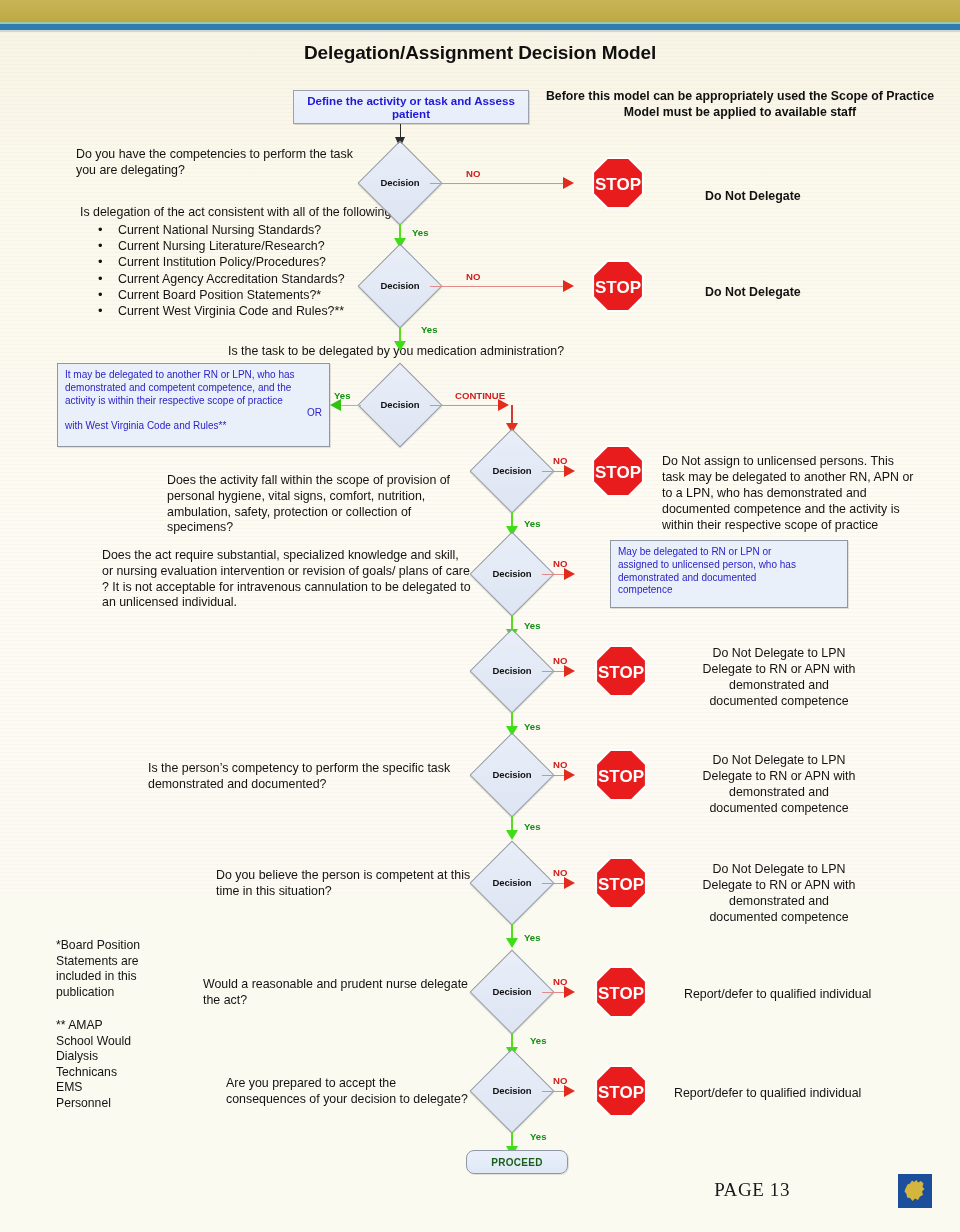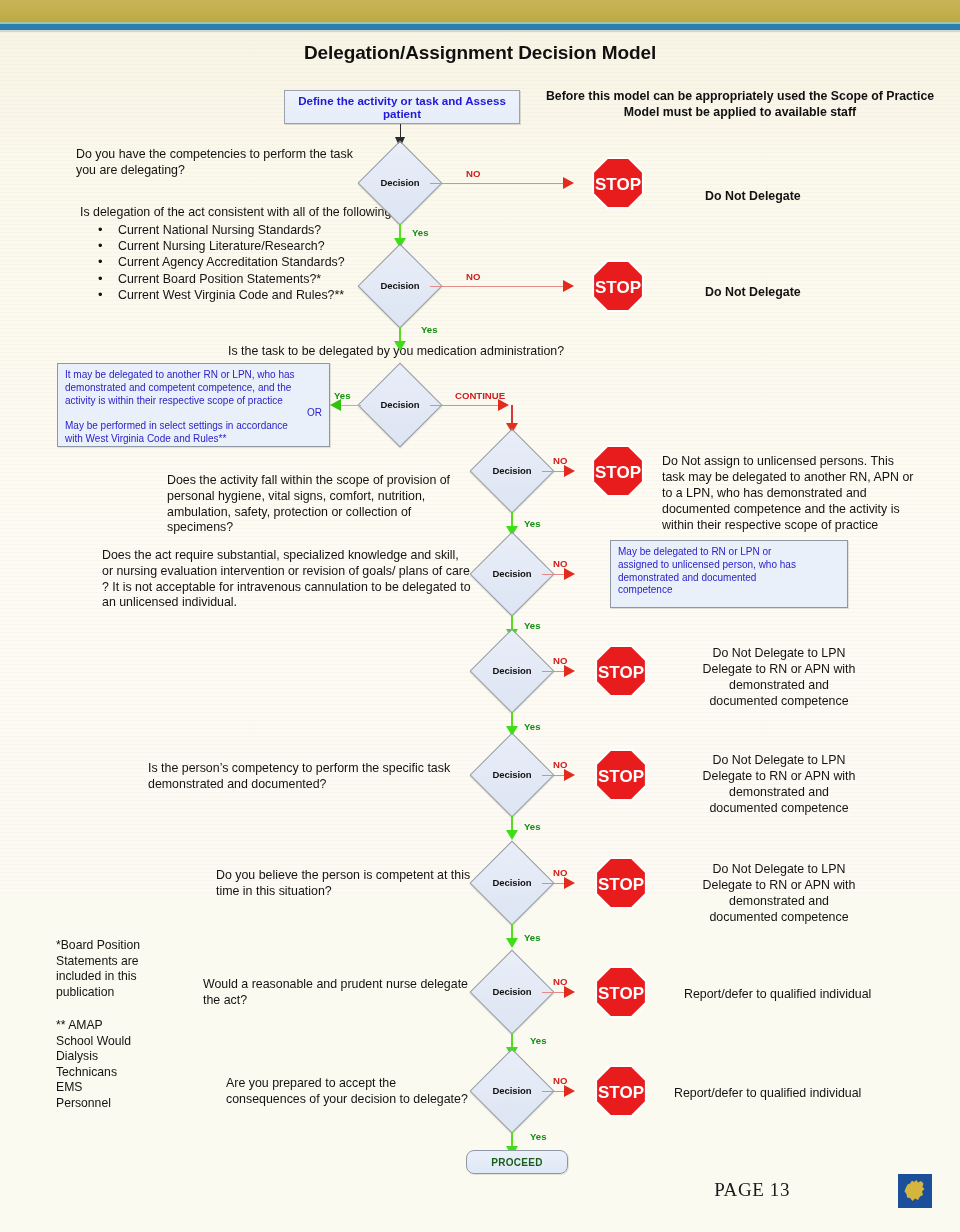--- a/index.html
+++ b/index.html
@@ -203,33 +203,34 @@
 
   <div id="gold-band"></div>
   <div id="gold-hairline"></div>
   <div id="blue-band"></div>
   <div id="blue-hairline"></div>
 
   <div id="doc-title">Delegation/Assignment Decision Model</div>
 
   <div id="scope-note">Before this model can be appropriately used the Scope of Practice Model must be applied to available staff</div>
 
-  <div class="procbox" style="left:284px; top:90px; width:236px; height:34px;">
+  <div class="procbox" style="left:293px; top:90px; width:236px; height:34px;">
     <span>Define the activity or task and Assess patient</span>
   </div>
   <div class="vline black" style="left:400px; top:124px; height:15px;"></div>
   <div class="arrow-down black" style="left:395px; top:137px;"></div>
 
   <div class="qtext" style="left:76px; top:147px; width:285px;">Do you have the competencies to perform the task you are delegating?</div>
 
   <div id="bullet-block">
     <div class="lead">Is delegation of the act consistent with all of the following:</div>
     <ul>
       <li>Current National Nursing Standards?</li>
       <li>Current Nursing Literature/Research?</li>
+      <li>Current Institution Policy/Procedures?</li>
       <li>Current Agency Accreditation Standards?</li>
       <li>Current Board Position Statements?*</li>
       <li>Current West Virginia Code and Rules?**</li>
     </ul>
   </div>
 
   <div class="qtext" style="left:228px; top:344px; width:400px;">Is the task to be delegated by you medication administration?</div>
 
   <div class="qtext" style="left:167px; top:473px; width:310px;">Does the activity fall within the scope of provision of personal hygiene, vital signs, comfort, nutrition, ambulation, safety, protection or collection of specimens?</div>
 
@@ -291,21 +292,20 @@
 
   <div class="hline green" style="left:339px; top:405px; width:22px;"></div>
   <div class="arrow-left" style="left:330px; top:399px;"></div>
   <div class="elabel yes" style="left:334px; top:390px;">Yes</div>
 
   <div class="notebox" style="left:57px; top:363px; width:273px; height:84px;">
     <div>It may be delegated to another RN or LPN, who has</div>
     <div>demonstrated and competent competence, and the</div>
     <div>activity is within their respective scope of practice</div>
     <div class="ctr">OR</div>
-    <div>May be performed in select settings in accordance</div>
     <div>with West Virginia Code and Rules**</div>
   </div>
 
   <div class="hline" style="left:430px; top:405px; width:75px;"></div>
   <div class="arrow-right" style="left:498px; top:399px;"></div>
   <div class="elabel cont" style="left:455px; top:390px;">CONTINUE</div>
   <div class="vline red" style="left:511px; top:405px; height:22px;"></div>
   <div class="arrow-down red" style="left:506px; top:423px;"></div>
 
   <div class="diamond" style="left:470px; top:429px;">

